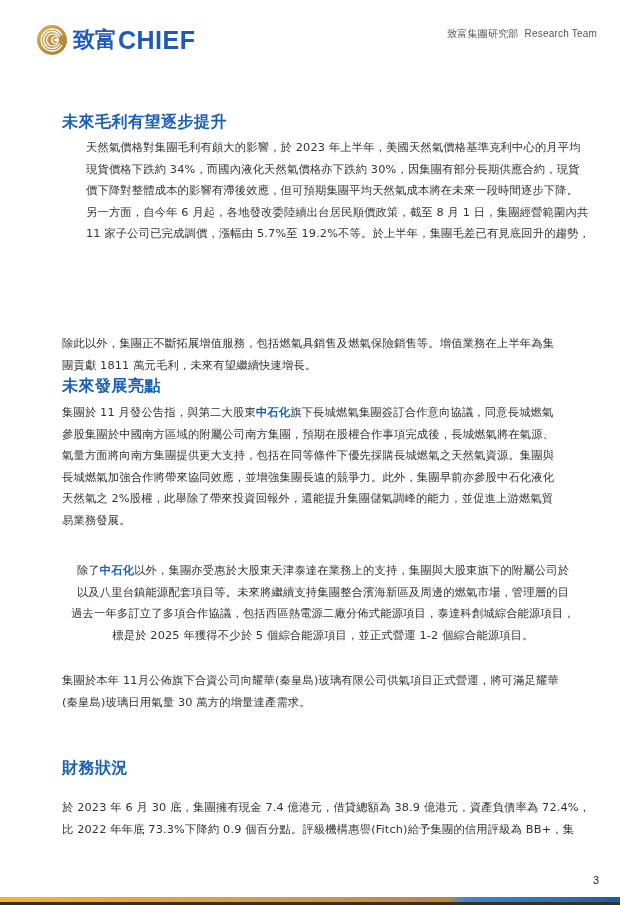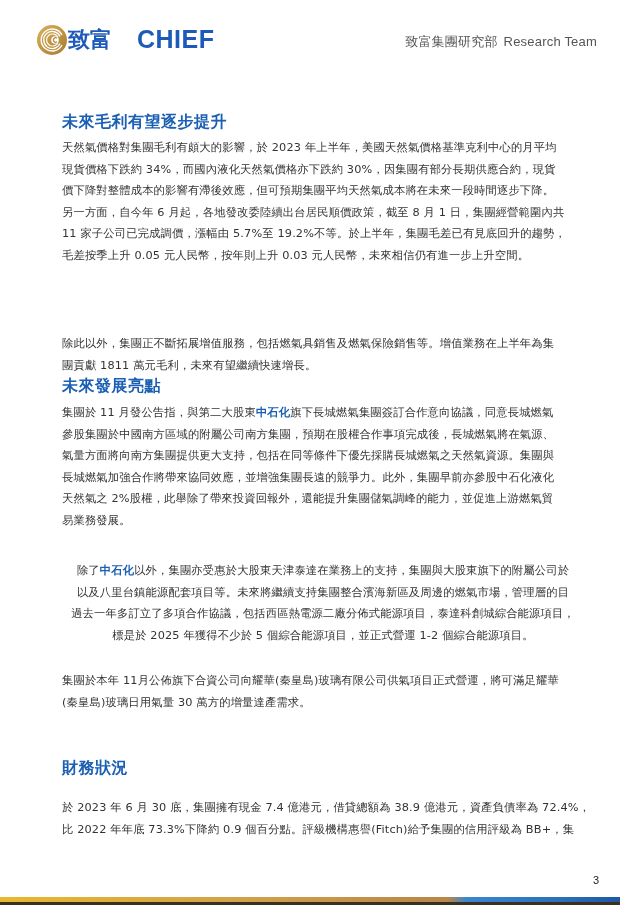--- a/index.html
+++ b/index.html
@@ -5,24 +5,24 @@
   html, body { margin:0; padding:0; }
   body {
     width:639px; height:905px; position:relative; overflow:hidden;
     background:#ffffff;
     font-family:"DejaVu Sans", "Liberation Sans", sans-serif;
     color:#333333;
   }
   .header { position:absolute; left:0; top:0; width:639px; height:80px; }
   .logo { position:absolute; left:36px; top:24px; display:flex; align-items:center; }
   .logo-mark { width:32px; height:32px; }
-  .logo-text { display:flex; align-items:flex-start; color:#1e5bb8; font-weight:bold;gap:24px; }
+  .logo-text { margin-left:5px; display:flex; align-items:center; color:#1e5bb8; font-weight:bold; }
   .logo-cn { font-size:22px; letter-spacing:0px; }
   .logo-en { font-family:"Liberation Sans", sans-serif; font-size:25px; letter-spacing:0.5px; margin-left:1px; }
-  .header-right { position:absolute; right:42px; top:33px; font-size:13px; color:#555; letter-spacing:0.2px; }
+  .header-right { position:absolute; right:42px; top:27px; font-size:10px; color:#555; letter-spacing:0.2px; }
   .header-right .en { font-family:"Liberation Sans", sans-serif; margin-left:6px; }
   .section-title {
     position:absolute; left:62px; font-size:16px; font-weight:bold; color:#1a5fb4; letter-spacing:0.5px;
   }
   .para {
     position:absolute; left:62px; width:522px; font-size:11.3px; line-height:21.6px; color:#333;
     letter-spacing:0.15px;
   }
   .para .line { display:block; white-space:nowrap; }
   .hl { color:#1a5fb4; font-weight:bold; }
@@ -58,27 +58,26 @@
       <span class="logo-cn">致富</span>
       <span class="logo-en">CHIEF</span>
     </div>
   </div>
   <div class="header-right">
     <span>致富集團研究部</span><span class="en">Research Team</span>
   </div>
 </div>
 
 <div class="section-title" style="top:112px;">未來毛利有望逐步提升</div>
-<div class="para" style="top:137px;">
+<div class="para" style="top:137px;margin-left:24px;">
   <span class="line">天然氣價格對集團毛利有頗大的影響，於 2023 年上半年，美國天然氣價格基準克利中心的月平均</span>
   <span class="line">現貨價格下跌約 34%，而國內液化天然氣價格亦下跌約 30%，因集團有部分長期供應合約，現貨</span>
   <span class="line">價下降對整體成本的影響有滯後效應，但可預期集團平均天然氣成本將在未來一段時間逐步下降。</span>
   <span class="line">另一方面，自今年 6 月起，各地發改委陸續出台居民順價政策，截至 8 月 1 日，集團經營範圍內共</span>
   <span class="line">11 家子公司已完成調價，漲幅由 5.7%至 19.2%不等。於上半年，集團毛差已有見底回升的趨勢，</span>
-  <span class="line">毛差按季上升 0.05 元人民幣，按年則上升 0.03 元人民幣，未來相信仍有進一步上升空間。</span>
 </div>
 <div class="para" style="top:292px;margin-top:41px;">
   <span class="line">除此以外，集團正不斷拓展增值服務，包括燃氣具銷售及燃氣保險銷售等。增值業務在上半年為集</span>
   <span class="line">團貢獻 1811 萬元毛利，未來有望繼續快速增長。</span>
 </div>
 
 <div class="section-title" style="top:376px;">未來發展亮點</div>
 <div class="para" style="top:402px;">
   <span class="line"><span>集團於  11  月發公告指，與第二大股東</span><span class="hl">中石化</span><span>旗下長城燃氣集團簽訂合作意向協議，同意長城燃氣</span></span>
   <span class="line">參股集團於中國南方區域的附屬公司南方集團，預期在股權合作事項完成後，長城燃氣將在氣源、</span>

